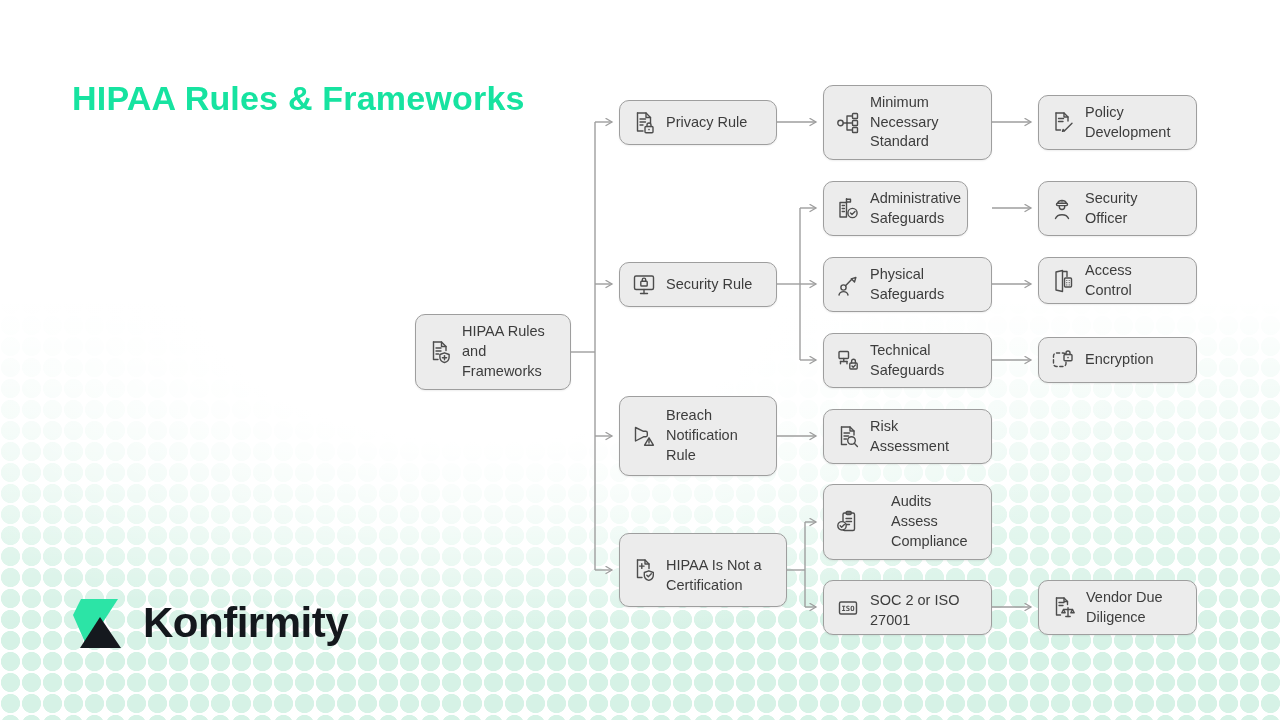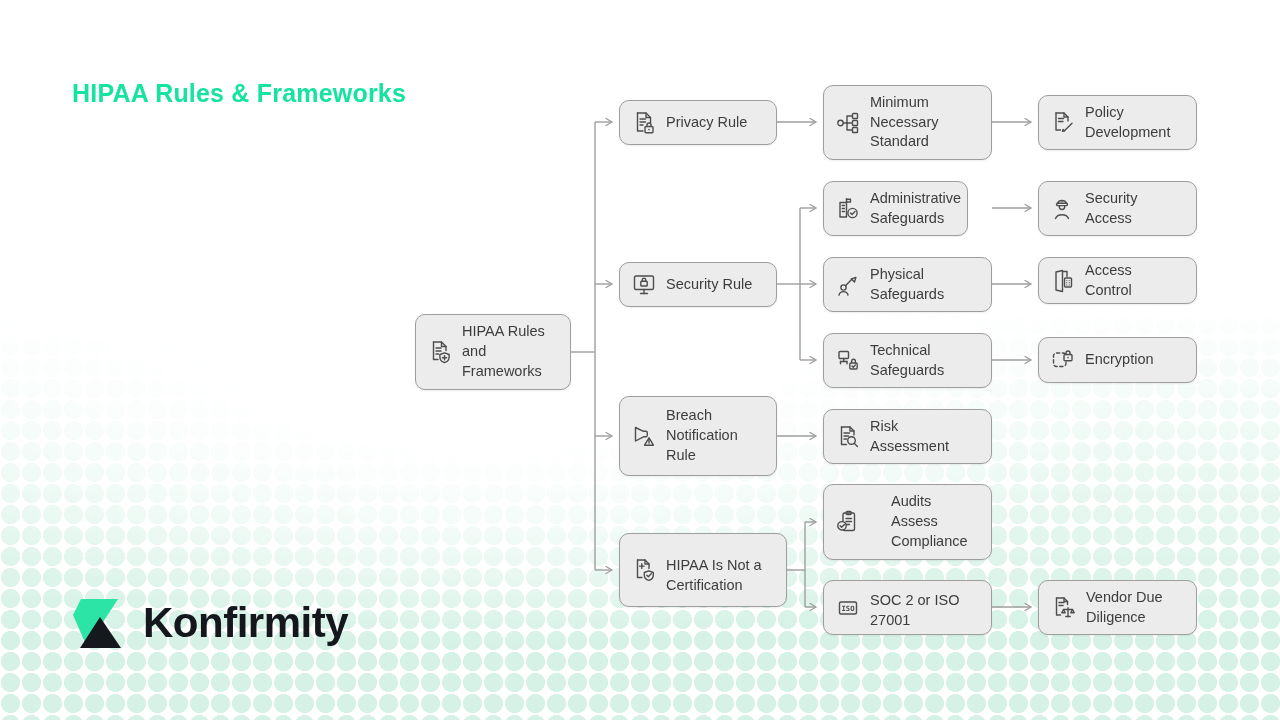--- a/index.html
+++ b/index.html
@@ -18,21 +18,21 @@
   .fade-layer{
     position:absolute;inset:0;z-index:1;
     background:
       radial-gradient(ellipse 55% 48% at 38% 42%, rgba(255,255,255,1) 40%, rgba(255,255,255,0) 100%),
       linear-gradient(180deg,#ffffff 0%,#ffffff 42%,rgba(255,255,255,0) 88%);
   }
   .content{position:absolute;inset:0;z-index:2;}
 
   .page-title{
     position:absolute;left:72px;top:79px;
-    font-size:25px;font-weight:bold;color:#16e3a0;letter-spacing:0.2px;
+    font-size:34px;font-weight:bold;color:#16e3a0;letter-spacing:0.2px;
   }
 
   svg.connectors{position:absolute;left:0;top:0;width:1280px;height:720px;}
 
   .node{
     position:absolute;display:flex;align-items:center;
     background:#ececec;border:1px solid #9e9e9e;border-radius:10px;
     box-shadow:0 1px 2px rgba(0,0,0,0.07);
     padding:0 8px 0 11px;box-sizing:border-box;gap:9px;
   }
@@ -325,21 +325,21 @@
   <div class="node" id="n-officer">
     <span class="nicon">
       <svg width="26" height="26" viewBox="0 0 26 26" class="icon-stroke">
         <path d="M7.6 7.3 a4.6 4 0 0 1 8.8 0"></path>
         <rect x="6.5" y="7.3" width="11" height="2.3" rx="1.1"></rect>
         <path d="M9.3 9.6 v1.2 a2.7 2.7 0 0 0 5.4 0 V9.6"></path>
         <path d="M5.5 22.5 a6.8 5.4 0 0 1 13 0"></path>
         <circle cx="12" cy="5.8" r="0.7" fill="#4d4d4d" stroke="none"></circle>
       </svg>
     </span>
-    <span class="nlabel">Security Access</span>
+    <span class="nlabel">Security Officer</span>
   </div>
 
   <div class="node" id="n-access">
     <span class="nicon">
       <svg width="26" height="26" viewBox="0 0 26 26" class="icon-stroke">
         <path d="M6 4 L12.5 2.5 V23.5 L6 22 Z"></path>
         <path d="M12.5 3.5 H17 V8.5"></path>
         <rect x="14.5" y="10" width="7" height="9" rx="1"></rect>
         <circle cx="16.8" cy="12.5" r="0.6" fill="#4d4d4d" stroke="none"></circle>
         <circle cx="19.2" cy="12.5" r="0.6" fill="#4d4d4d" stroke="none"></circle>

